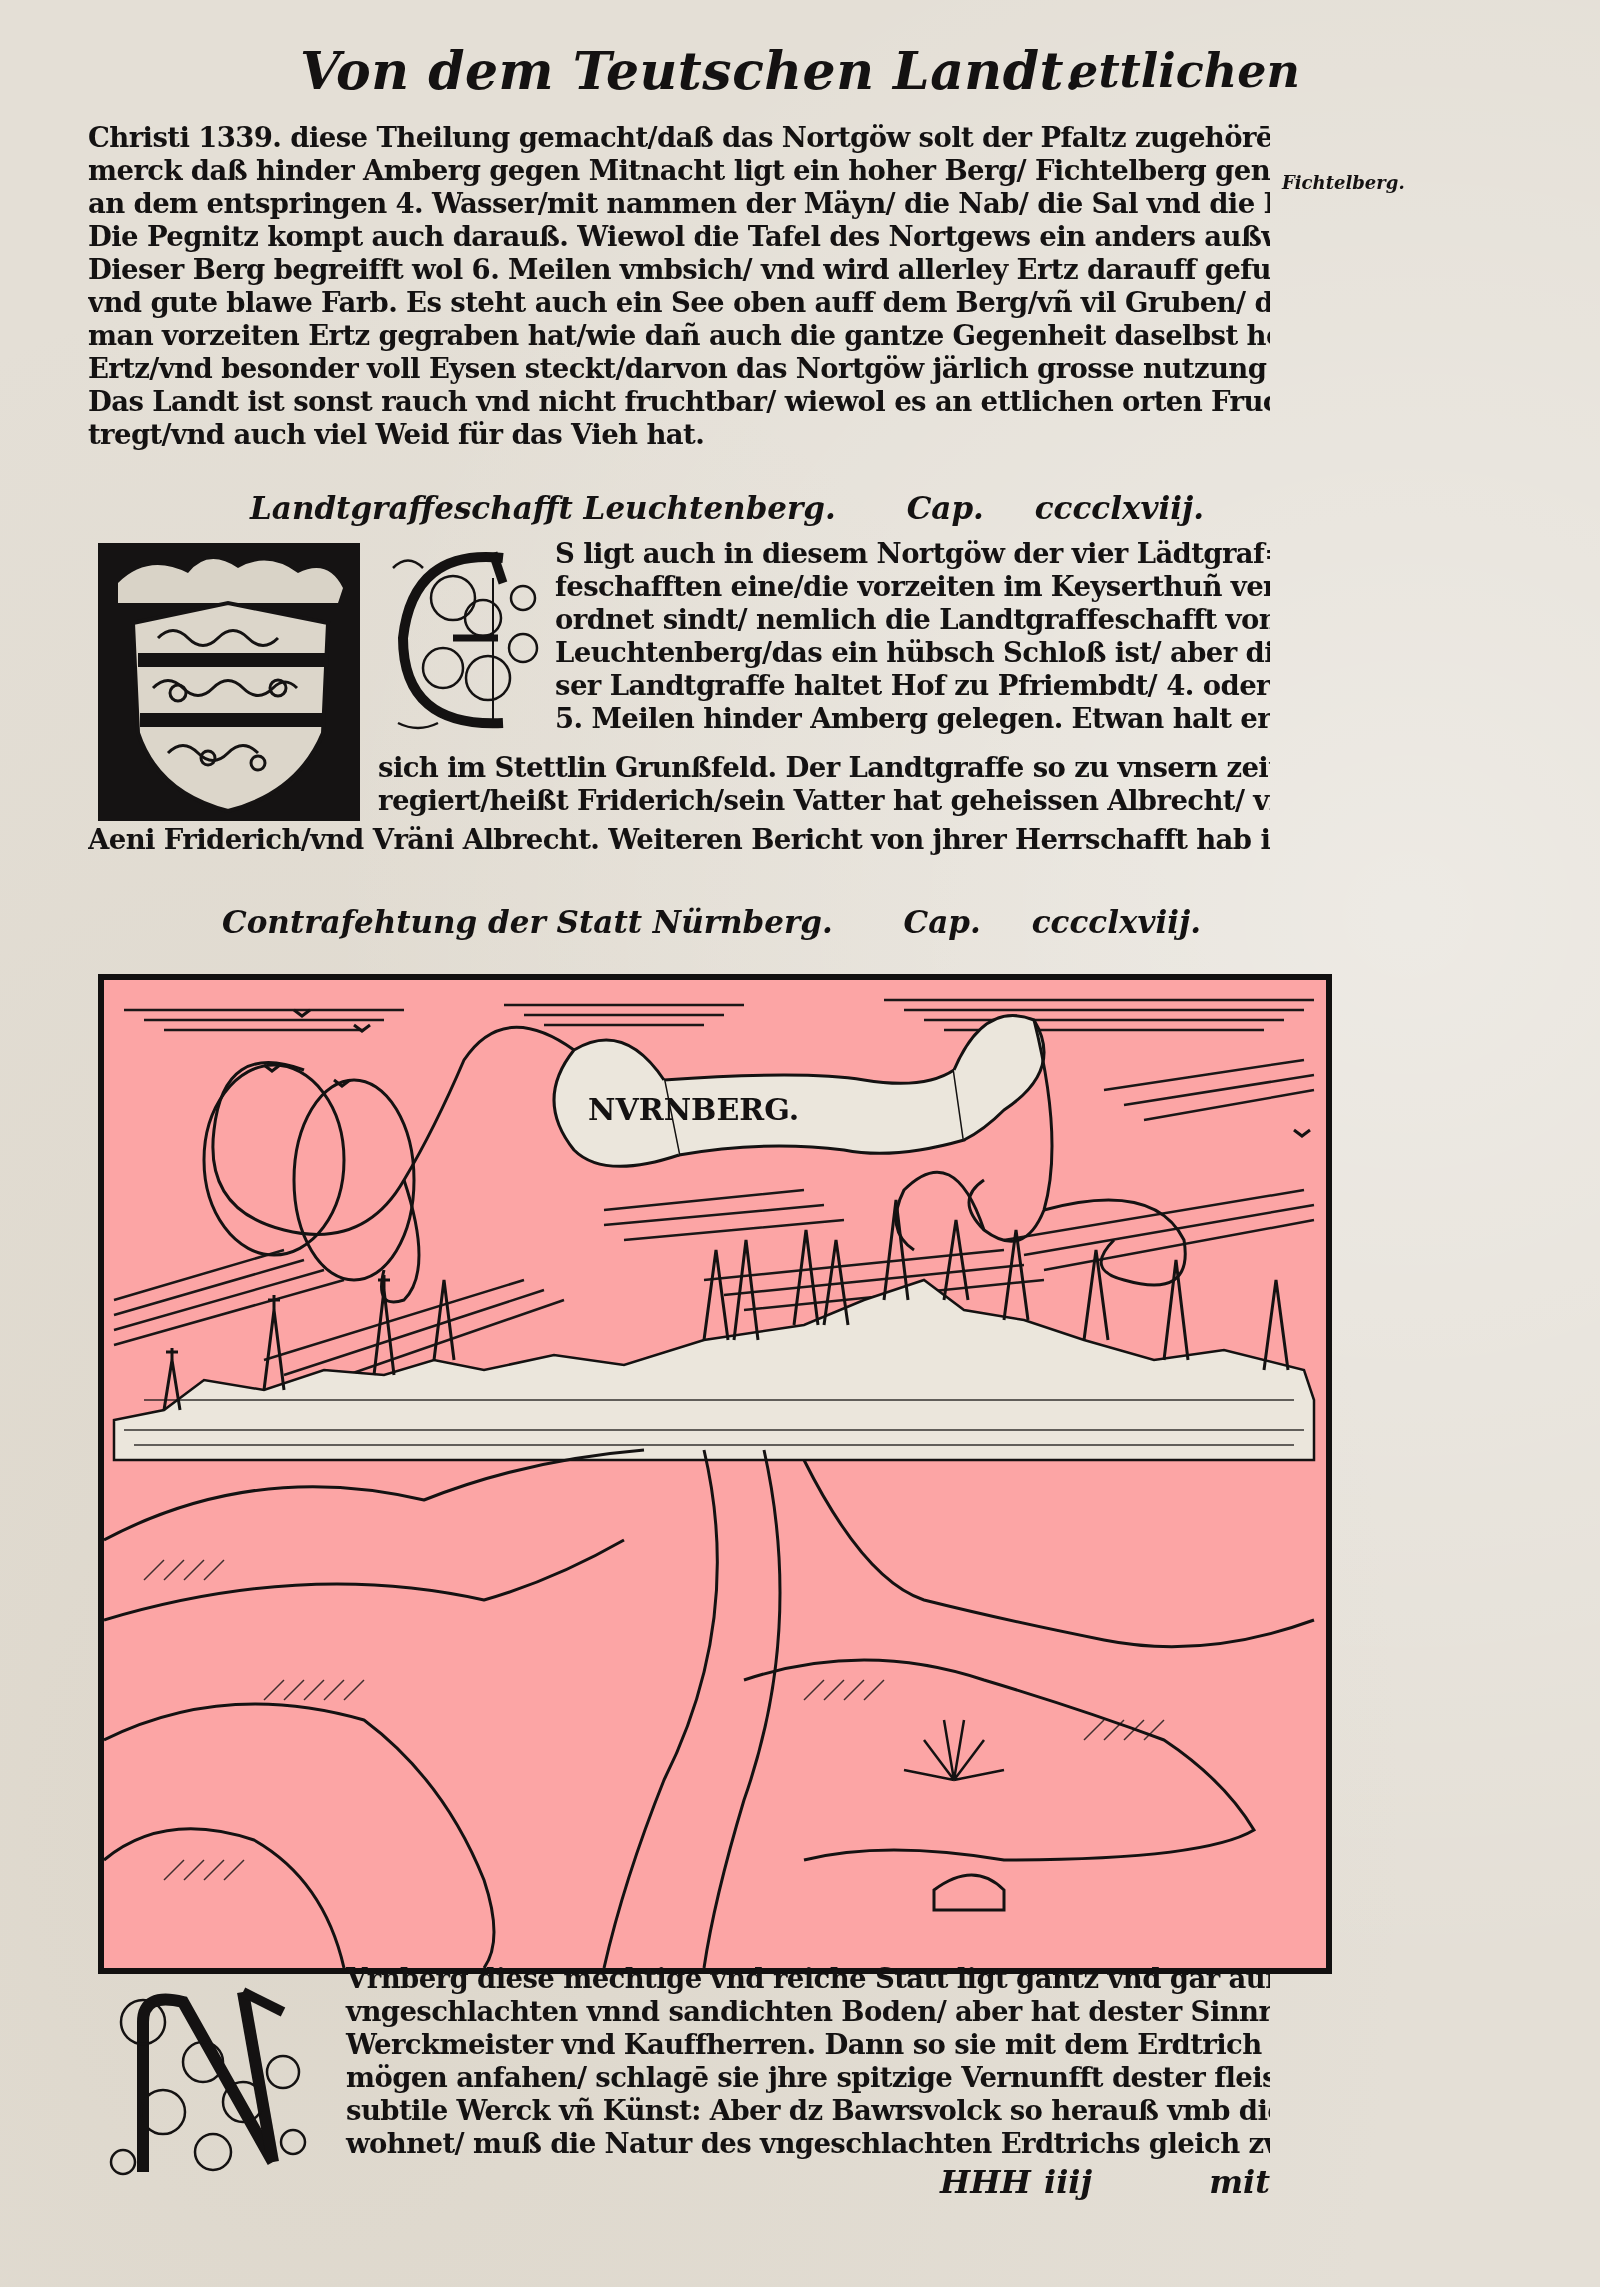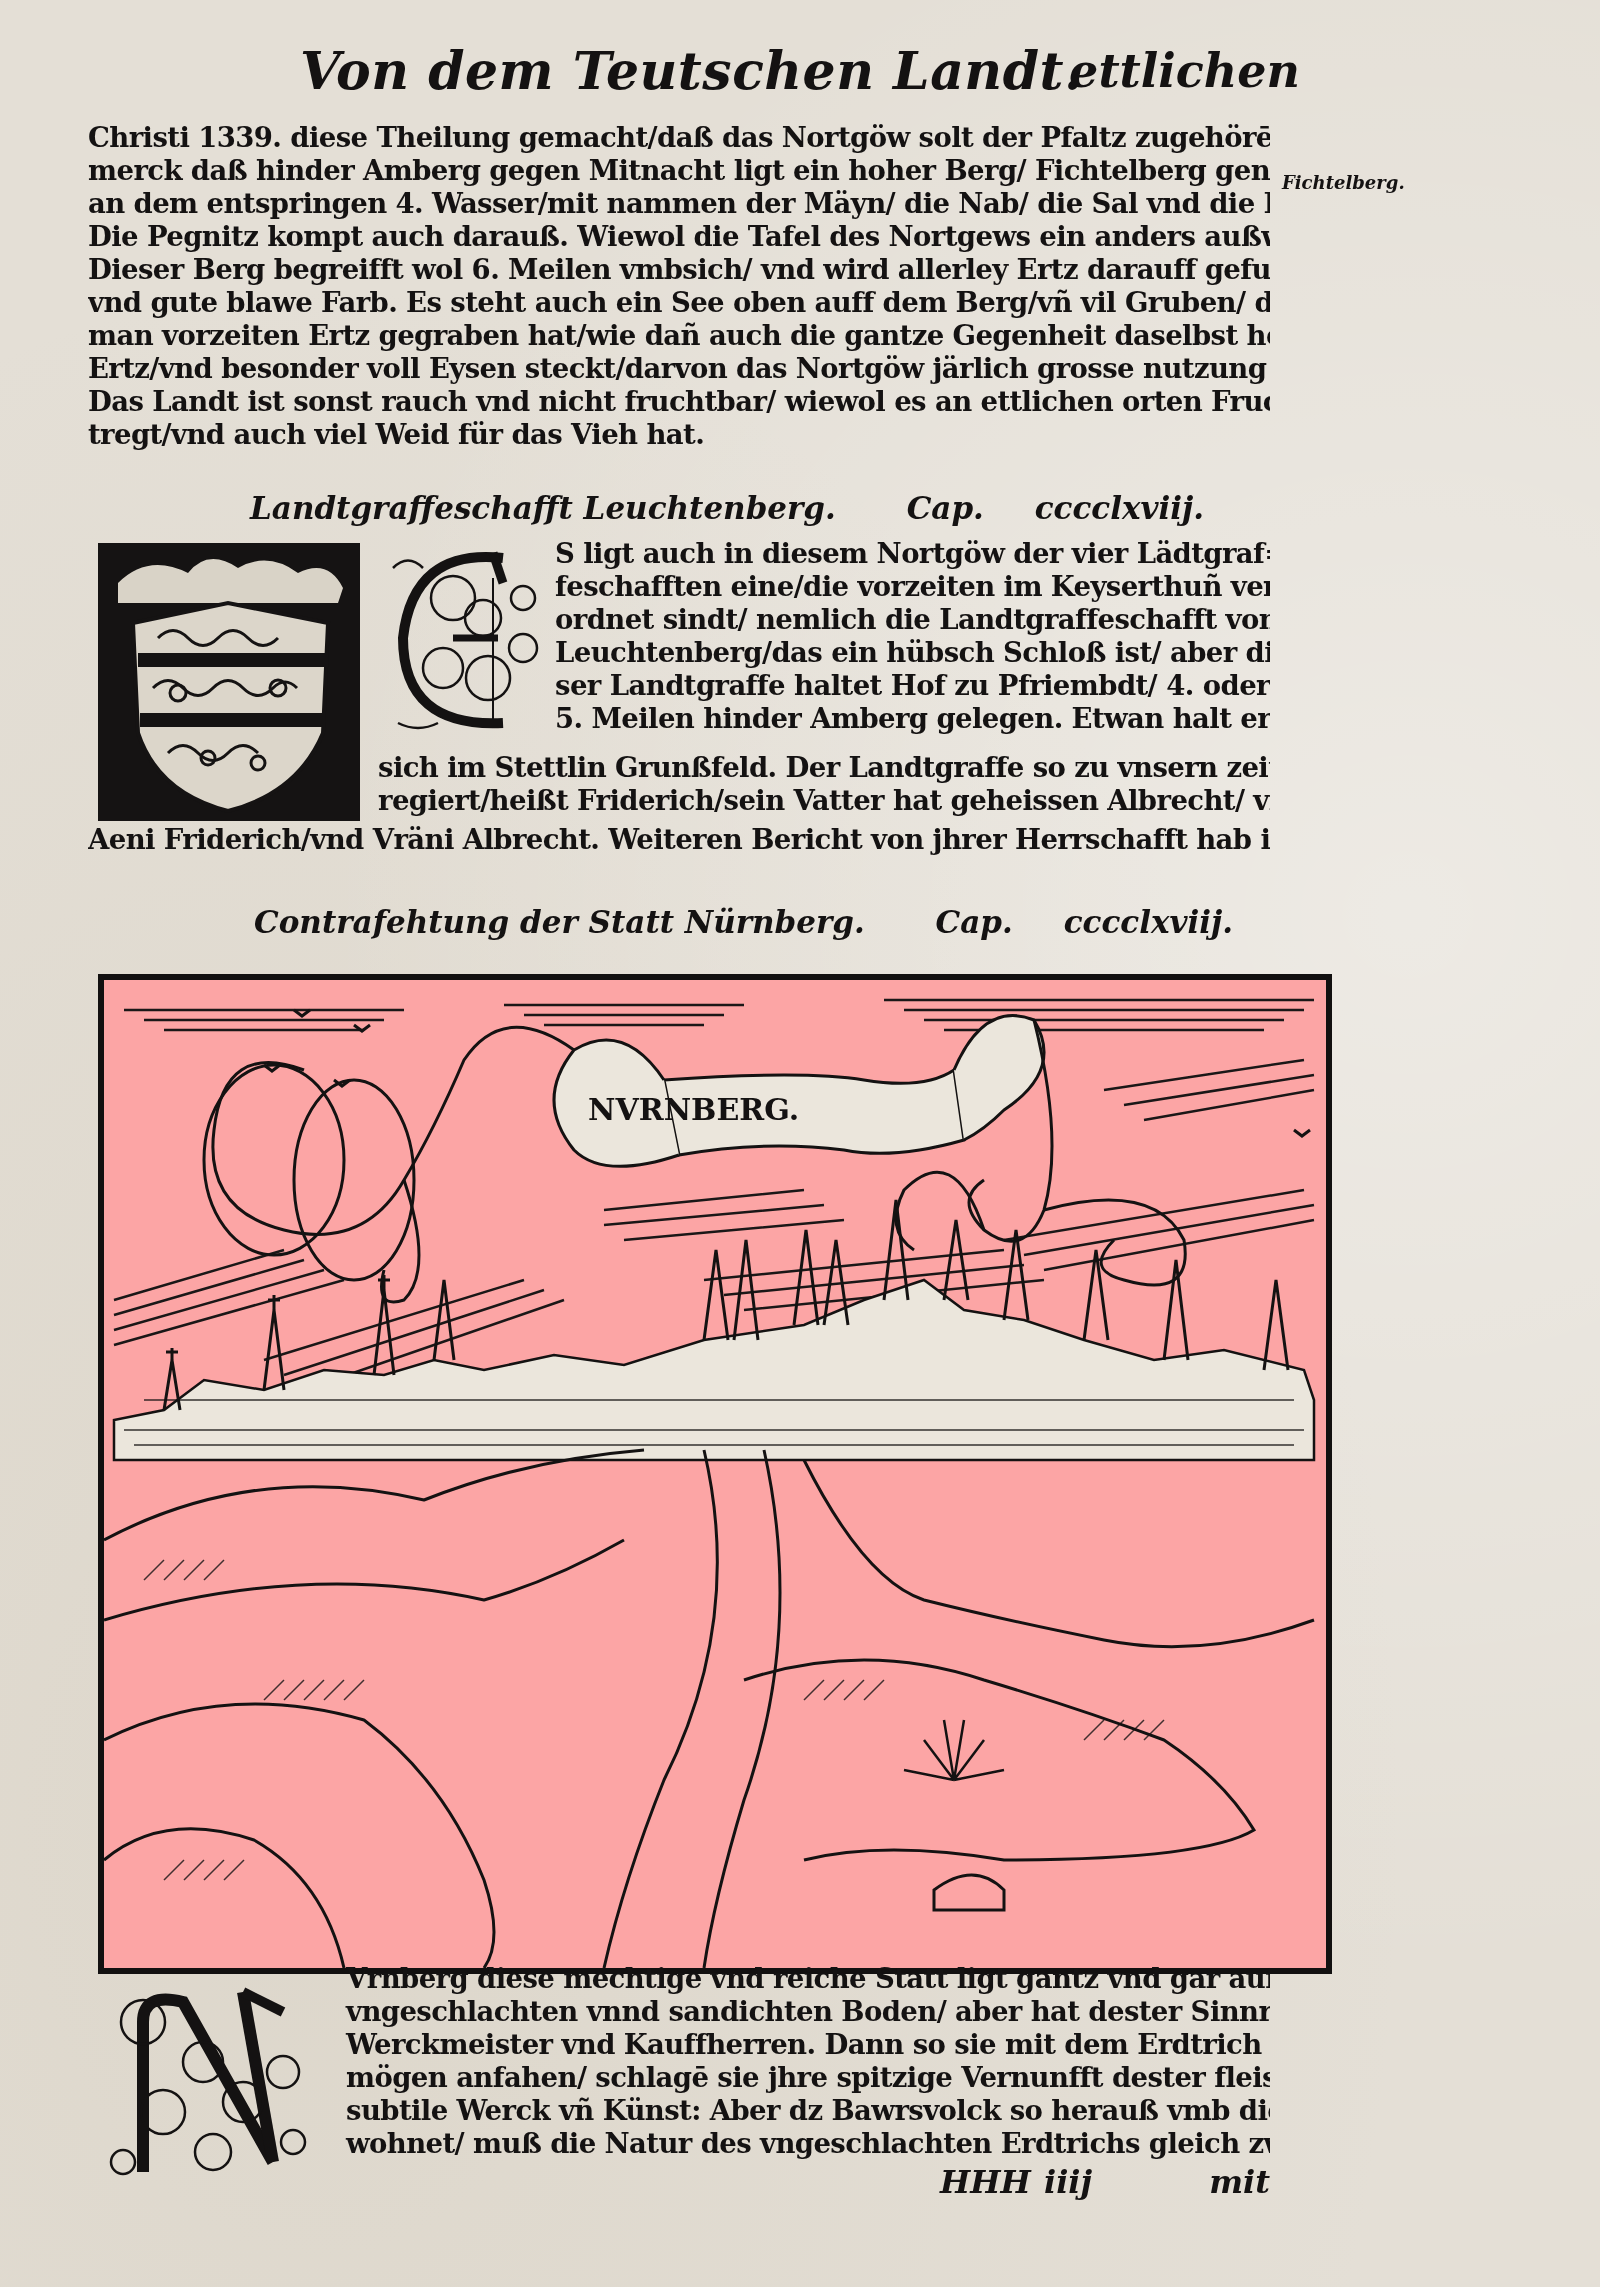--- a/index.html
+++ b/index.html
@@ -158,21 +158,21 @@
 
   <div class="text-block" style="top:751px; left:378px; width:892px;">
     <span class="text-line justify">sich im Stettlin Grunßfeld. Der Landtgraffe so zu vnsern zeiten</span>
     <span class="text-line justify">regiert/heißt Friderich/sein Vatter hat geheissen Albrecht/ vñ sein</span>
   </div>
 
   <div class="text-block" style="top:823px;">
     <span class="text-line justify">Aeni Friderich/vnd Vräni Albrecht. Weiteren Bericht von jhrer Herrschafft hab ich nit</span>
   </div>
 
-  <div class="chapter-heading" style="left:222px; top:904px;margin-left:32px;">
+  <div class="chapter-heading" style="left:222px; top:904px;">
     <span>Contrafehtung der Statt Nürnberg.</span>
     <span class="cap">Cap.</span>
     <span class="num">cccclxviij.</span>
   </div>
 
   <div class="woodcut">
     <svg width="1222" height="988" viewBox="0 0 1222 988">
 
       <g stroke="#1a1717" stroke-width="2.5" fill="none">
         <path d="M20 30 L300 30 M40 40 L280 40 M60 50 L260 50"></path>

